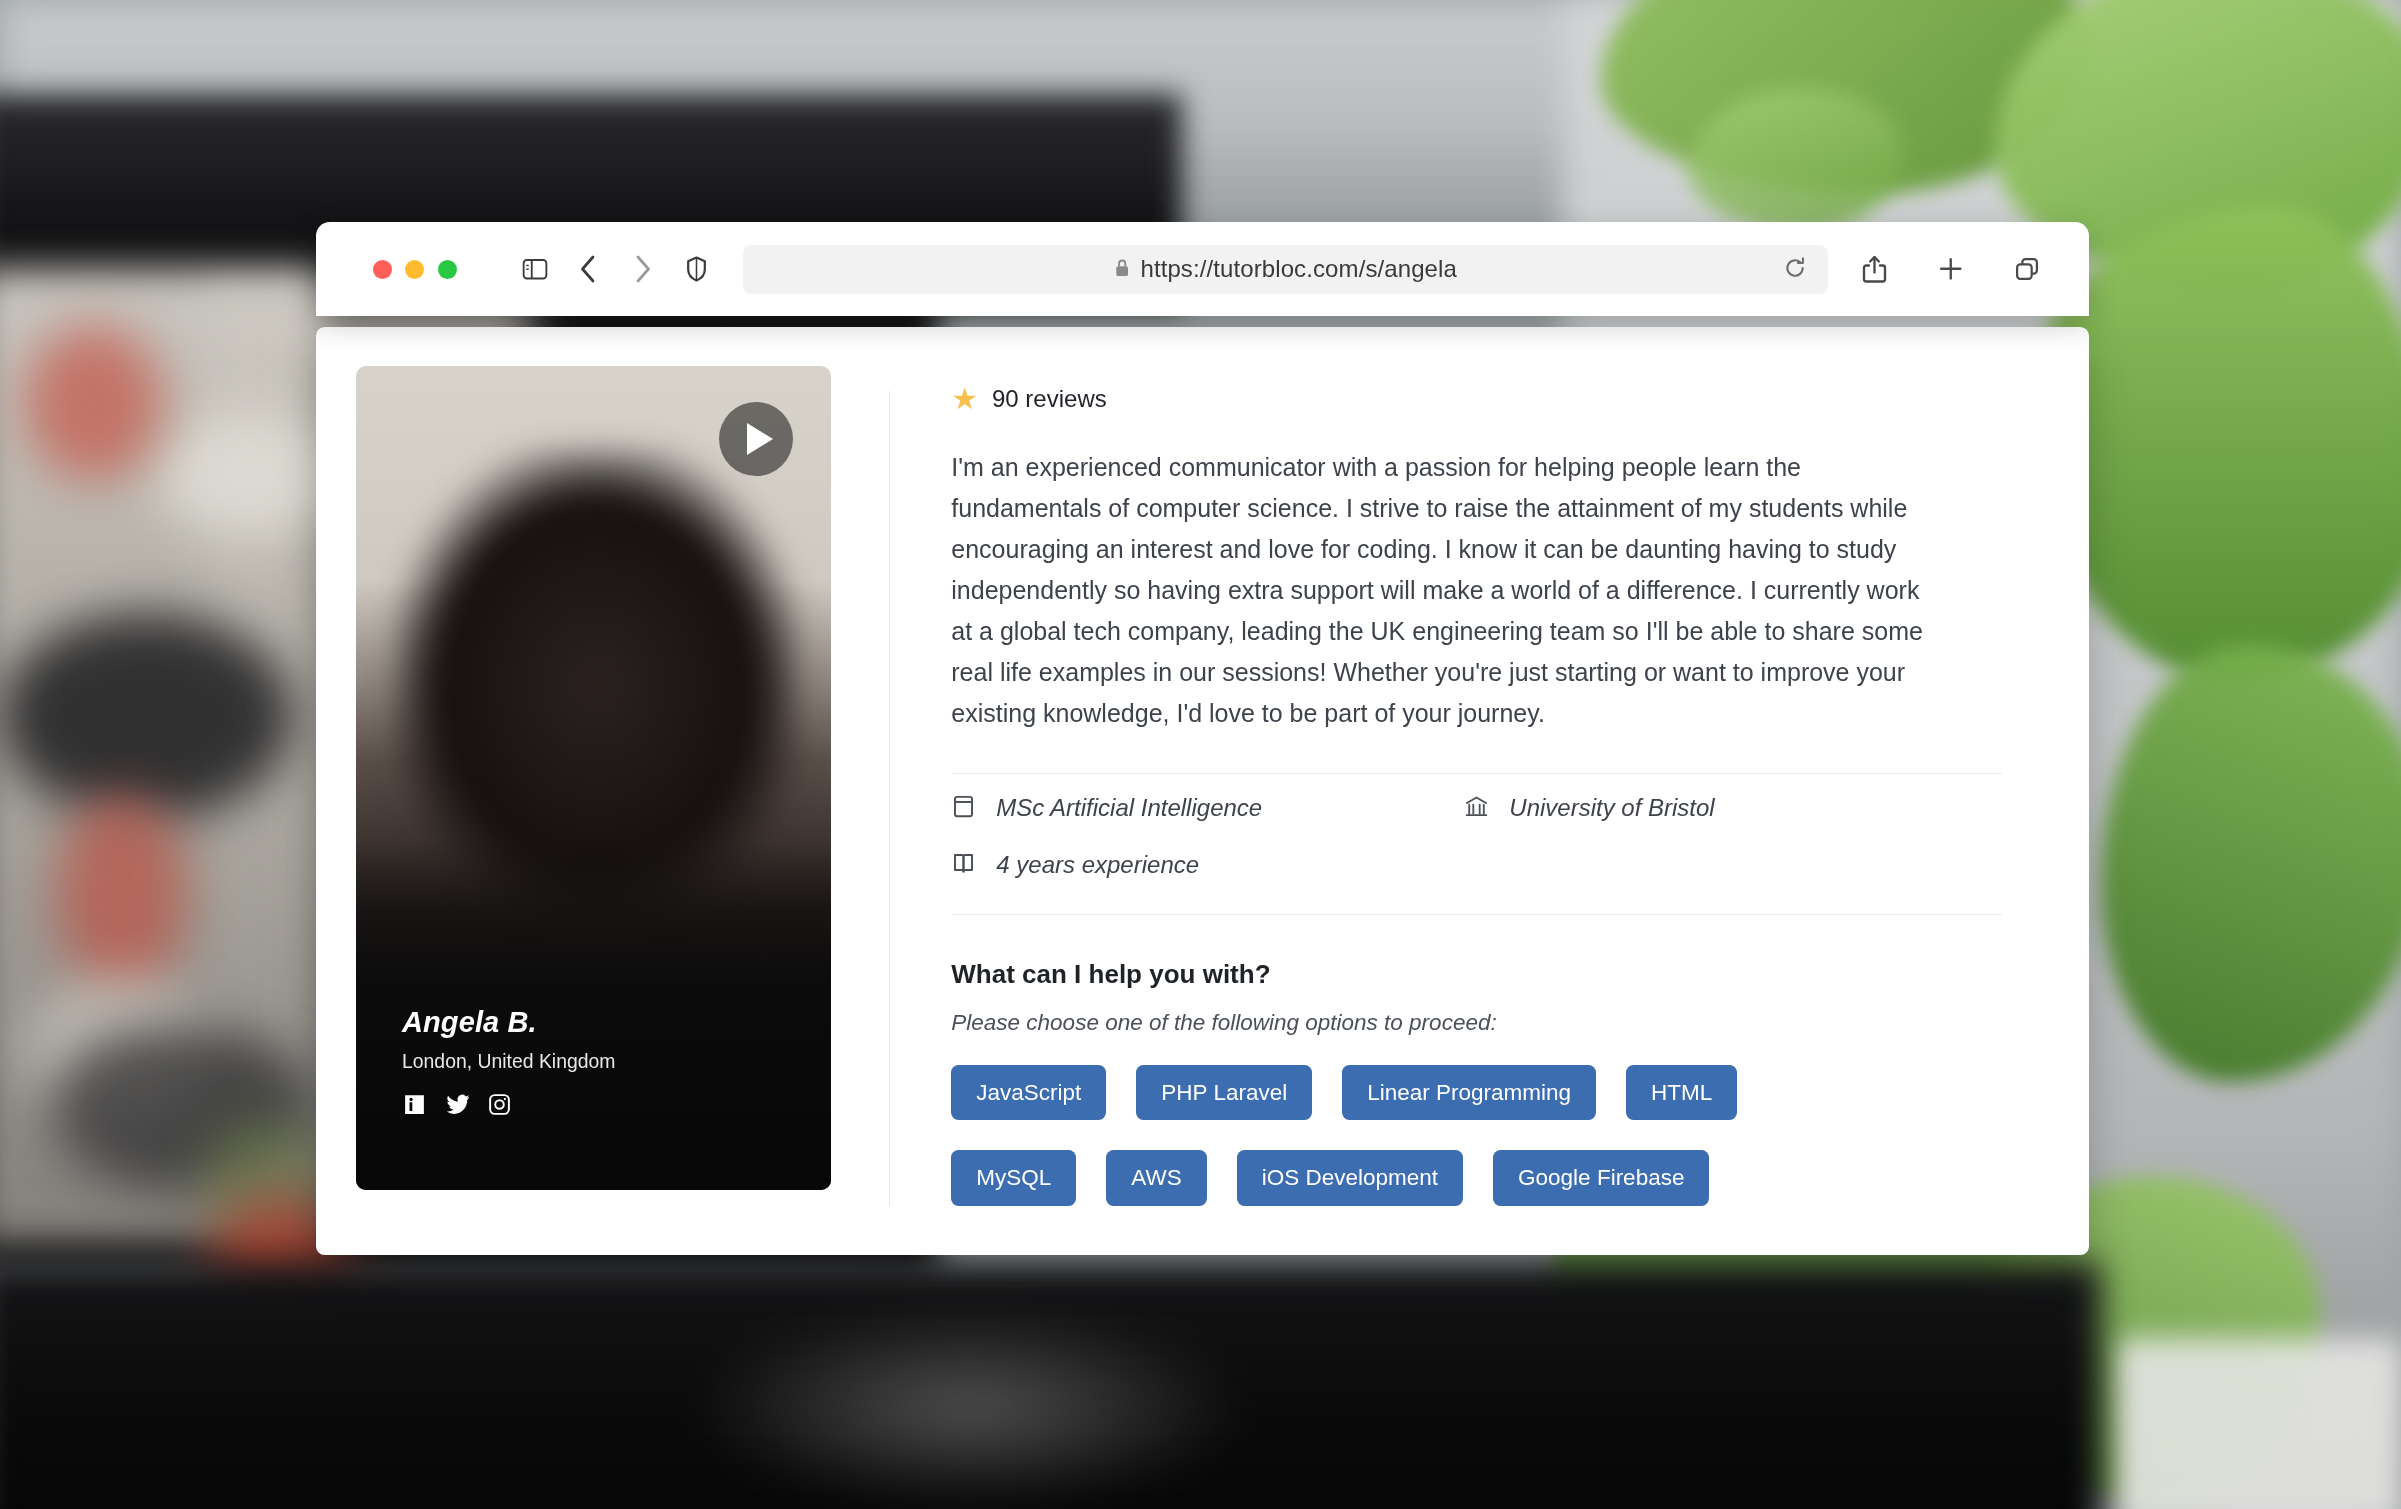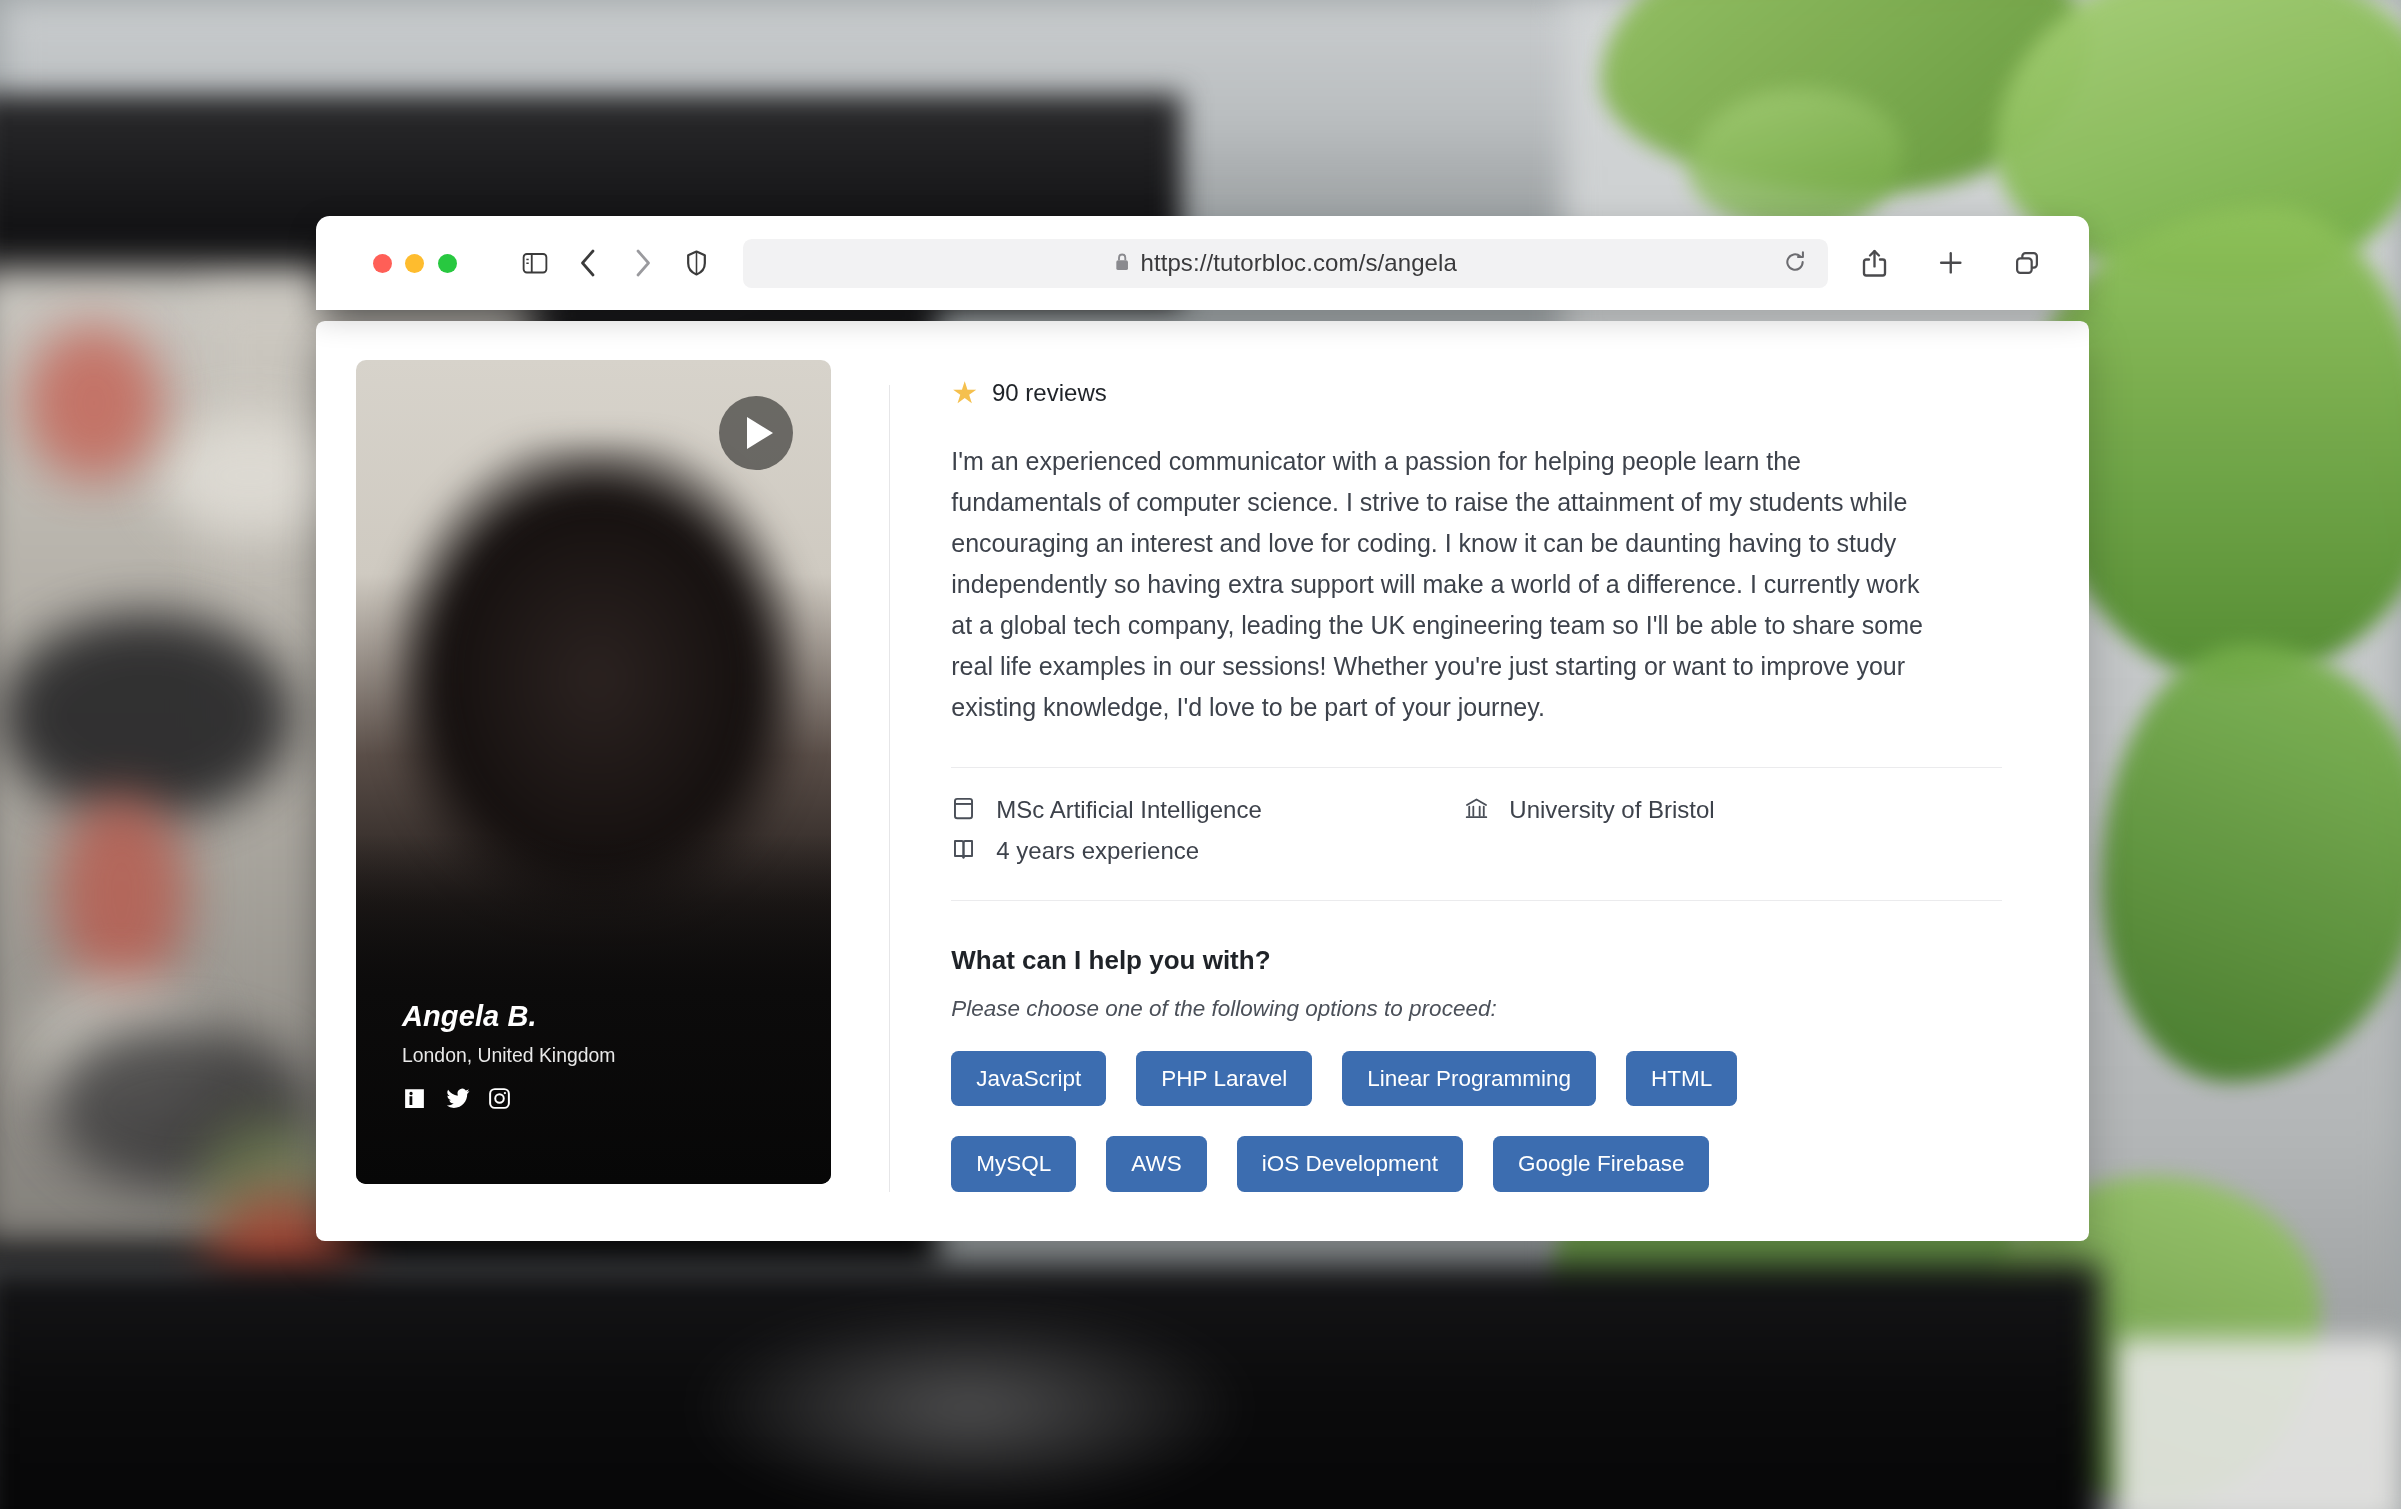--- a/index.html
+++ b/index.html
@@ -49,21 +49,21 @@
            border-radius:45% 55% 60% 40% / 55% 45% 55% 45%; }
   .leaf5 { left:1551px; top:1101px; width:475px; height:375px; background:linear-gradient(180deg,#84bb55,#47802a); opacity:.9;
            border-radius:48% 52% 40% 60% / 50% 50% 50% 50%; }
   .leaf6 { left:1970px; top:1176px; width:350px; height:325px; background:linear-gradient(200deg,#9ac968,#598f33); opacity:.9; }
   .leaf7 { left:1689px; top:88px;  width:213px; height:144px; background:linear-gradient(160deg,#a7cf79,#6ea63f); opacity:.8; }
   .stem1 { left:1920px; top:600px;  width:11.3px; height:563px; background:#b9c1ad; transform:rotate(9deg); filter:blur(8.8px); opacity:.85; }
   .stem2 { left:1789px; top:725px; width:8.8px; height:475px; background:#aab2a0; transform:rotate(-7deg); filter:blur(8.8px); opacity:.7; }
   .pot   { left:2114px; top:1338px; width:288px; height:188px; background:#e6e6e4; filter:blur(13.8px); opacity:.9; border-radius:12.5px; }
 
   
-  #browser { position:absolute; left:316px; top:216px; width:1773px; }
+  #browser { position:absolute; left:316px; top:222px; width:1773px; }
 
   .toolbar {
     height:94px; background:#ffffff; border-radius:13.8px 13.8px 0 0;
     display:flex; align-items:center; padding:0 22.5px;
     box-shadow:0 8.8px 31px rgba(0,0,0,.20);
     position:relative; z-index:3;
   }
   .lights { display:flex; gap:13.8px; margin-left:34px; }
   .light { width:19px; height:19px; border-radius:50%; }
   .l-red{background:#ff5f57;} .l-yel{background:#febc2e;} .l-grn{background:#28c840;}
@@ -130,21 +130,21 @@
   .right { flex:1; padding-left:61px; padding-top:17.5px; }
   .reviews { display:flex; align-items:center; gap:13.8px; }
   .star { font-size:30px; color:#f5c04e; line-height:1; }
   .reviews-text { font-size:24px; font-weight:normal; color:#1f2328; }
 
   .bio { margin-top:33px; font-size:25px; line-height:1.64; color:#3d424b; max-width:994px; }
 
   .hdiv { height:1.3px; background:#ebebed; margin:39px 0 0 0; width:1051px; }
 
   .infogrid {
-    display:grid; grid-template-columns:513px auto; row-gap:13px; margin-top:28px; max-width:1051px;
+    display:grid; grid-template-columns:513px auto; row-gap:29px; margin-top:20px; max-width:1051px;font-style:italic;
   }
   .info { display:flex; align-items:center; gap:17.5px; font-size:24px; color:#3d424b; }
   .iico { width:27.5px; height:27.5px; color:#4a4f58; flex:0 0 27.5px; }
 
   .hdiv2 { height:1.3px; background:#ebebed; margin:35px 0 0 0; width:1051px; }
 
   .helpq { margin-top:44px; font-size:26px; font-weight:bold; color:#1f2328; }
   .helpsub { margin-top:20px; font-size:22.5px; font-style:italic; color:#4b5059; }
 
   .chips { margin-top:29px; display:flex; flex-wrap:wrap; gap:30px; max-width:901px; }

